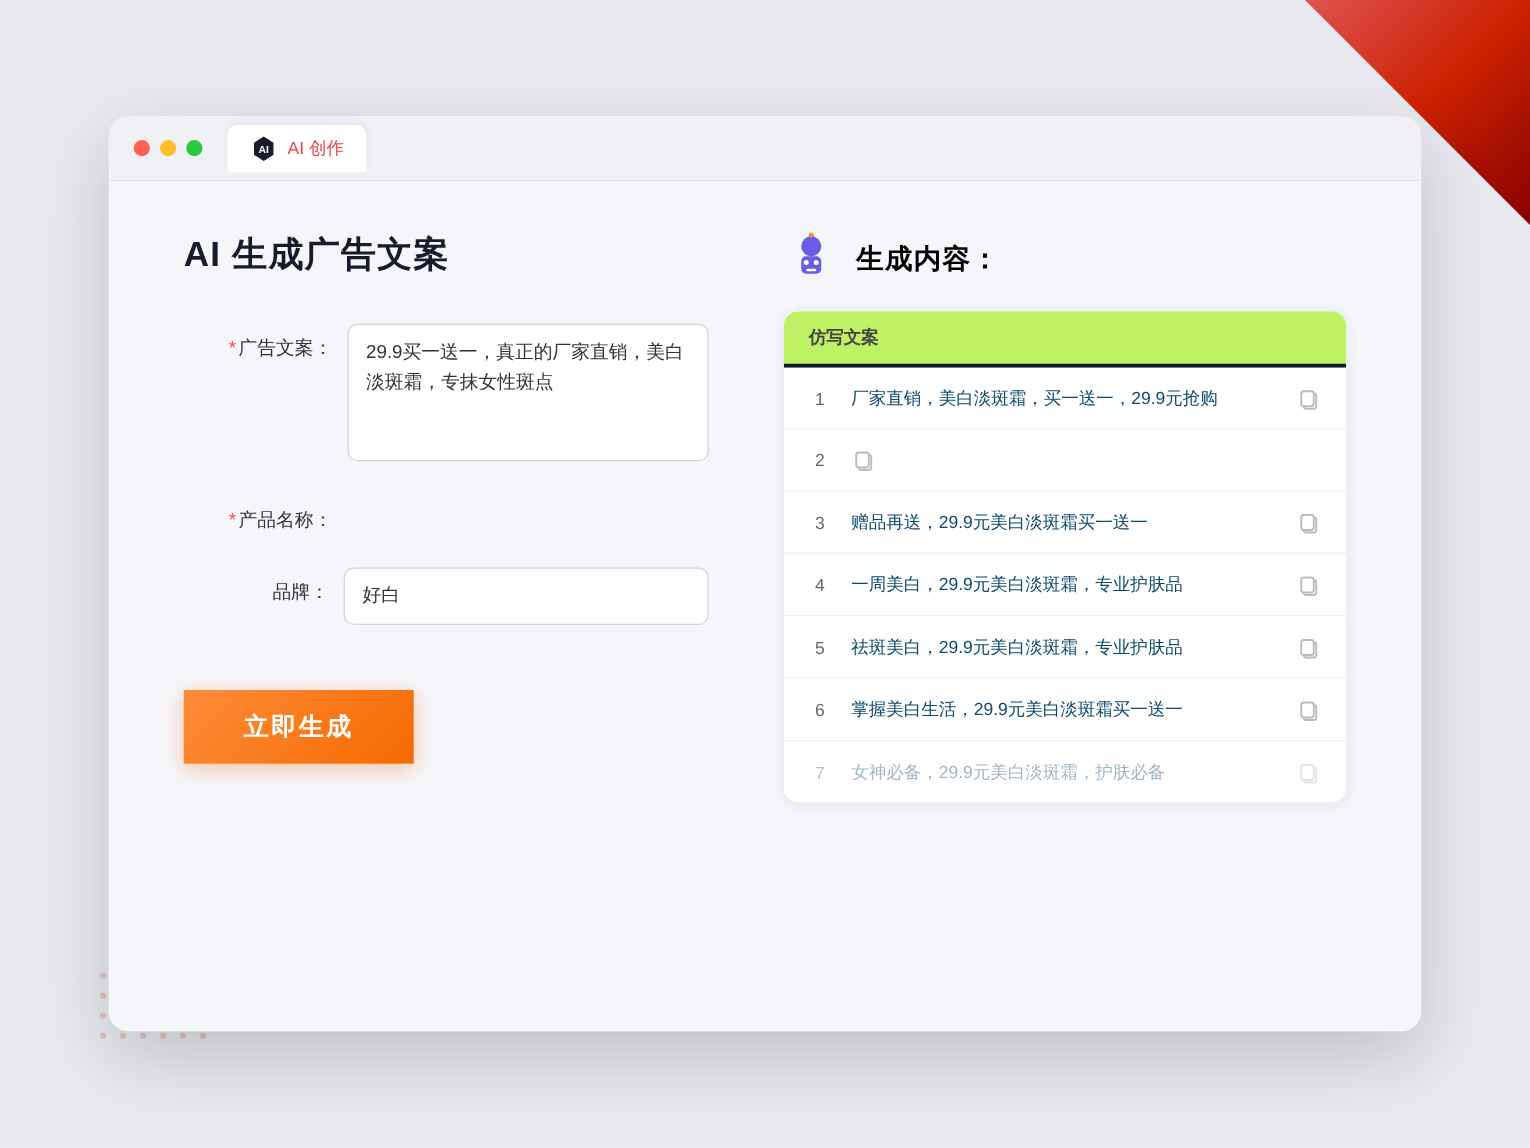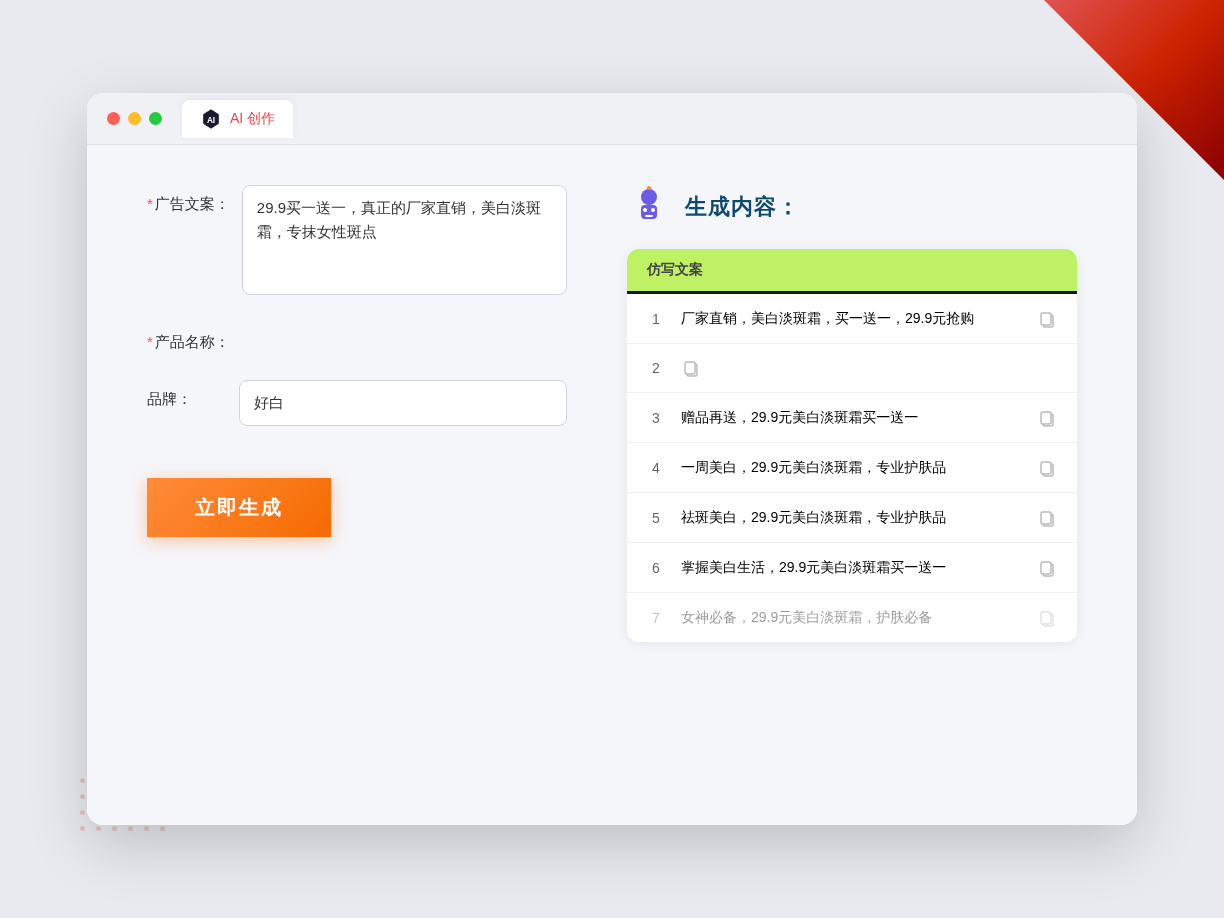--- a/index.html
+++ b/index.html
@@ -127,21 +127,22 @@
       margin-bottom: 28px;
       gap: 12px;
     }
 
     .form-label {
       font-size: 15px;
       color: #333;
       white-space: nowrap;
       padding-top: 10px;
       min-width: 80px;
-      text-align: left;
+      text-align: right;
+      margin-left: 36px;
     }
 
     .required-star {
       color: #ff4d4f;
       margin-right: 2px;
     }
 
     .form-input {
       flex: 1;
       border: 1.5px solid #d0d3dc;
@@ -188,21 +189,21 @@
     }
 
     .robot-icon {
       width: 44px;
       height: 44px;
     }
 
     .result-title {
       font-size: 22px;
       font-weight: 600;
-      color: #0c4a6e;
+      color: #000000;
       letter-spacing: 1px;
     }
 
     .result-table {
       background: #fff;
       border-radius: 12px;
       overflow: hidden;
       box-shadow: 0 2px 12px rgba(0,0,0,0.07);
     }
 
@@ -234,21 +235,21 @@
     .row-num {
       font-size: 14px;
       color: #666;
       min-width: 18px;
       text-align: center;
     }
 
     .row-text {
       flex: 1;
       font-size: 14px;
-      color: #000000;
+      color: #0c4a6e;
       line-height: 1.5;
     }
 
     .copy-icon {
       width: 20px;
       height: 20px;
       flex-shrink: 0;
       color: #bbb;
       cursor: pointer;
     }
@@ -300,20 +301,21 @@
         <polygon points="12,2 20,7 20,17 12,22 4,17 4,7" fill="#1a1a2e" stroke="#1a1a2e" stroke-width="1"></polygon>
         <text x="12" y="16" text-anchor="middle" fill="white" font-size="9" font-weight="bold" font-family="Arial">AI</text>
       </svg>
       <span>AI 创作</span>
     </div>
   </div>
 
   <div class="content">
 
     <div class="left-panel">
+      <h1 class="page-title">AI 生成广告文案</h1>
 
       
       <div class="form-group">
         <label class="form-label">
           <span class="required-star">*</span><span>广告文案：</span>
         </label>
         <textarea class="form-input form-textarea" style="">29.9买一送一，真正的厂家直销，美白淡斑霜，专抹女性斑点</textarea>
       </div>
 
       

